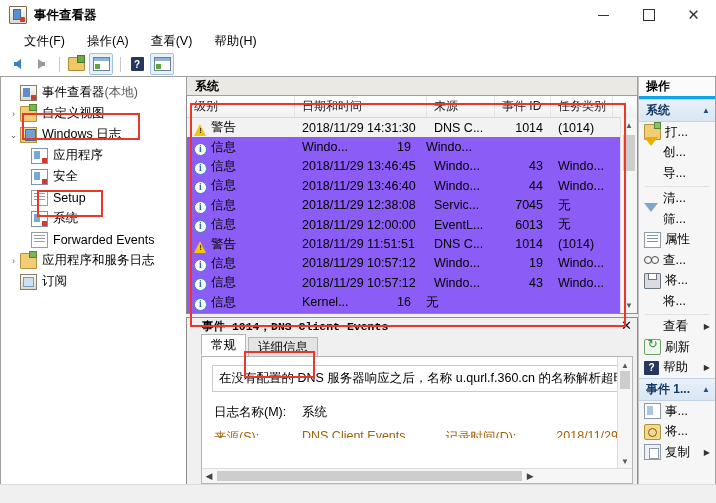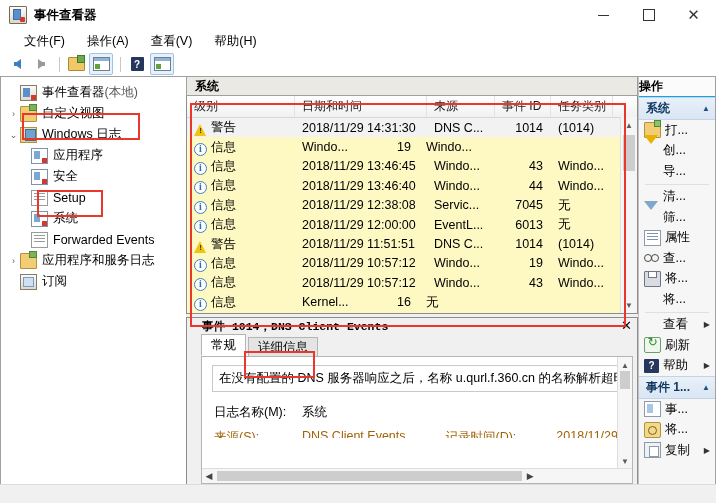--- a/index.html
+++ b/index.html
@@ -78,21 +78,21 @@
   .ind1{padding-left:6px;}
   .ind2{padding-left:30px;}
 
   
   .center{flex:1;display:flex;flex-direction:column;background:#f0f0f0;min-width:0;}
   .lhead{height:20px;background:#ebe9e3;border:1px solid #a0a0a0;border-left:1px solid #a0a0a0;
     display:flex;align-items:center;padding-left:8px;box-sizing:border-box;}
   .lhead b{font-size:12px;font-weight:bold;}
   .lhead span{font-size:12px;margin-left:14px;margin-top:40px;}
 
-  .listwrap{position:relative;height:218px;background:#fef9c3;border:1px solid #8d8d8d;border-top:0;
+  .listwrap{position:relative;height:218px;background:#8b5cf6;border:1px solid #8d8d8d;border-top:0;
     box-sizing:border-box;display:flex;flex-direction:column;overflow:hidden;}
   .colhead{height:21px;background:linear-gradient(#ffffff,#f1f1f1);border-bottom:1px solid #d6d6d6;
     display:flex;align-items:center;flex:0 0 21px;}
   .ch{font-size:12px;color:#1a1a1a;padding-left:7px;box-sizing:border-box;border-right:1px solid #e2e2e2;
     height:21px;line-height:21px;overflow:hidden;white-space:nowrap;}
   .ch.num{text-align:left;}
   .rows{flex:1;overflow:hidden;}
   .row{height:19.4px;display:flex;align-items:center;font-size:12.5px;white-space:nowrap;}
   .row.sel{background:#f2f2f2;}
   .cell{padding-left:7px;box-sizing:border-box;overflow:hidden;white-space:nowrap;}
@@ -131,22 +131,22 @@
   .fval2{margin-left:40px;}
   .dvscroll{position:absolute;right:0;top:0;bottom:14px;width:14px;background:#f6f6f6;border-left:1px solid #ddd;}
   .dvsthumb{position:absolute;left:2px;right:2px;top:14px;height:18px;background:#cdcdcd;}
   .dhscroll{position:absolute;left:0;right:0;bottom:0;height:14px;background:#f6f6f6;border-top:1px solid #ddd;display:flex;align-items:center;}
   .hsarrow{width:14px;text-align:center;font-size:9px;color:#444;}
   .hsthumb{flex:1;height:10px;background:#cdcdcd;margin:0 1px;max-width:71%;}
 
   
   .actions{width:78px;background:#f6f6f6;border:1px solid #a0a0a0;border-left:1px solid #c2c2c2;
     box-sizing:border-box;overflow:hidden;}
-  .ahead{height:19px;background:#fbfbfb;display:flex;align-items:center;
-    font-size:12px;font-weight:bold;border-bottom:1px solid #0ea5e9;}
+  .ahead{height:19px;background:#fbfbfb;display:flex;align-items:center;padding-left:7px;
+    font-size:12px;font-weight:bold;border-bottom:3px solid #0ea5e9;}
   .asec{height:21px;background:linear-gradient(#e9f0f8,#d9e6f4);display:flex;align-items:center;
     padding:0 5px 0 7px;font-size:12px;font-weight:bold;color:#123a63;justify-content:space-between;
     border-top:1px solid #c2d4e6;border-bottom:1px solid #c2d4e6;}
   .asec .tri{font-size:8px;color:#1b4f86;}
   .aitem{height:20.5px;display:flex;align-items:center;padding-left:5px;font-size:12.5px;white-space:nowrap;}
   .aicon{width:15px;height:14px;margin-right:4px;flex:0 0 15px;position:relative;}
   .aicon.none{background:transparent;}
   .a-open{background:#f2cd76;border:1px solid #b4913c;border-radius:1px;}
   .a-open:after{content:"";position:absolute;right:-1px;top:-3px;width:5px;height:5px;background:#8fc06a;border:1px solid #4e8a35;}
   .a-filter{width:0;height:0;border-left:7px solid transparent;border-right:7px solid transparent;

